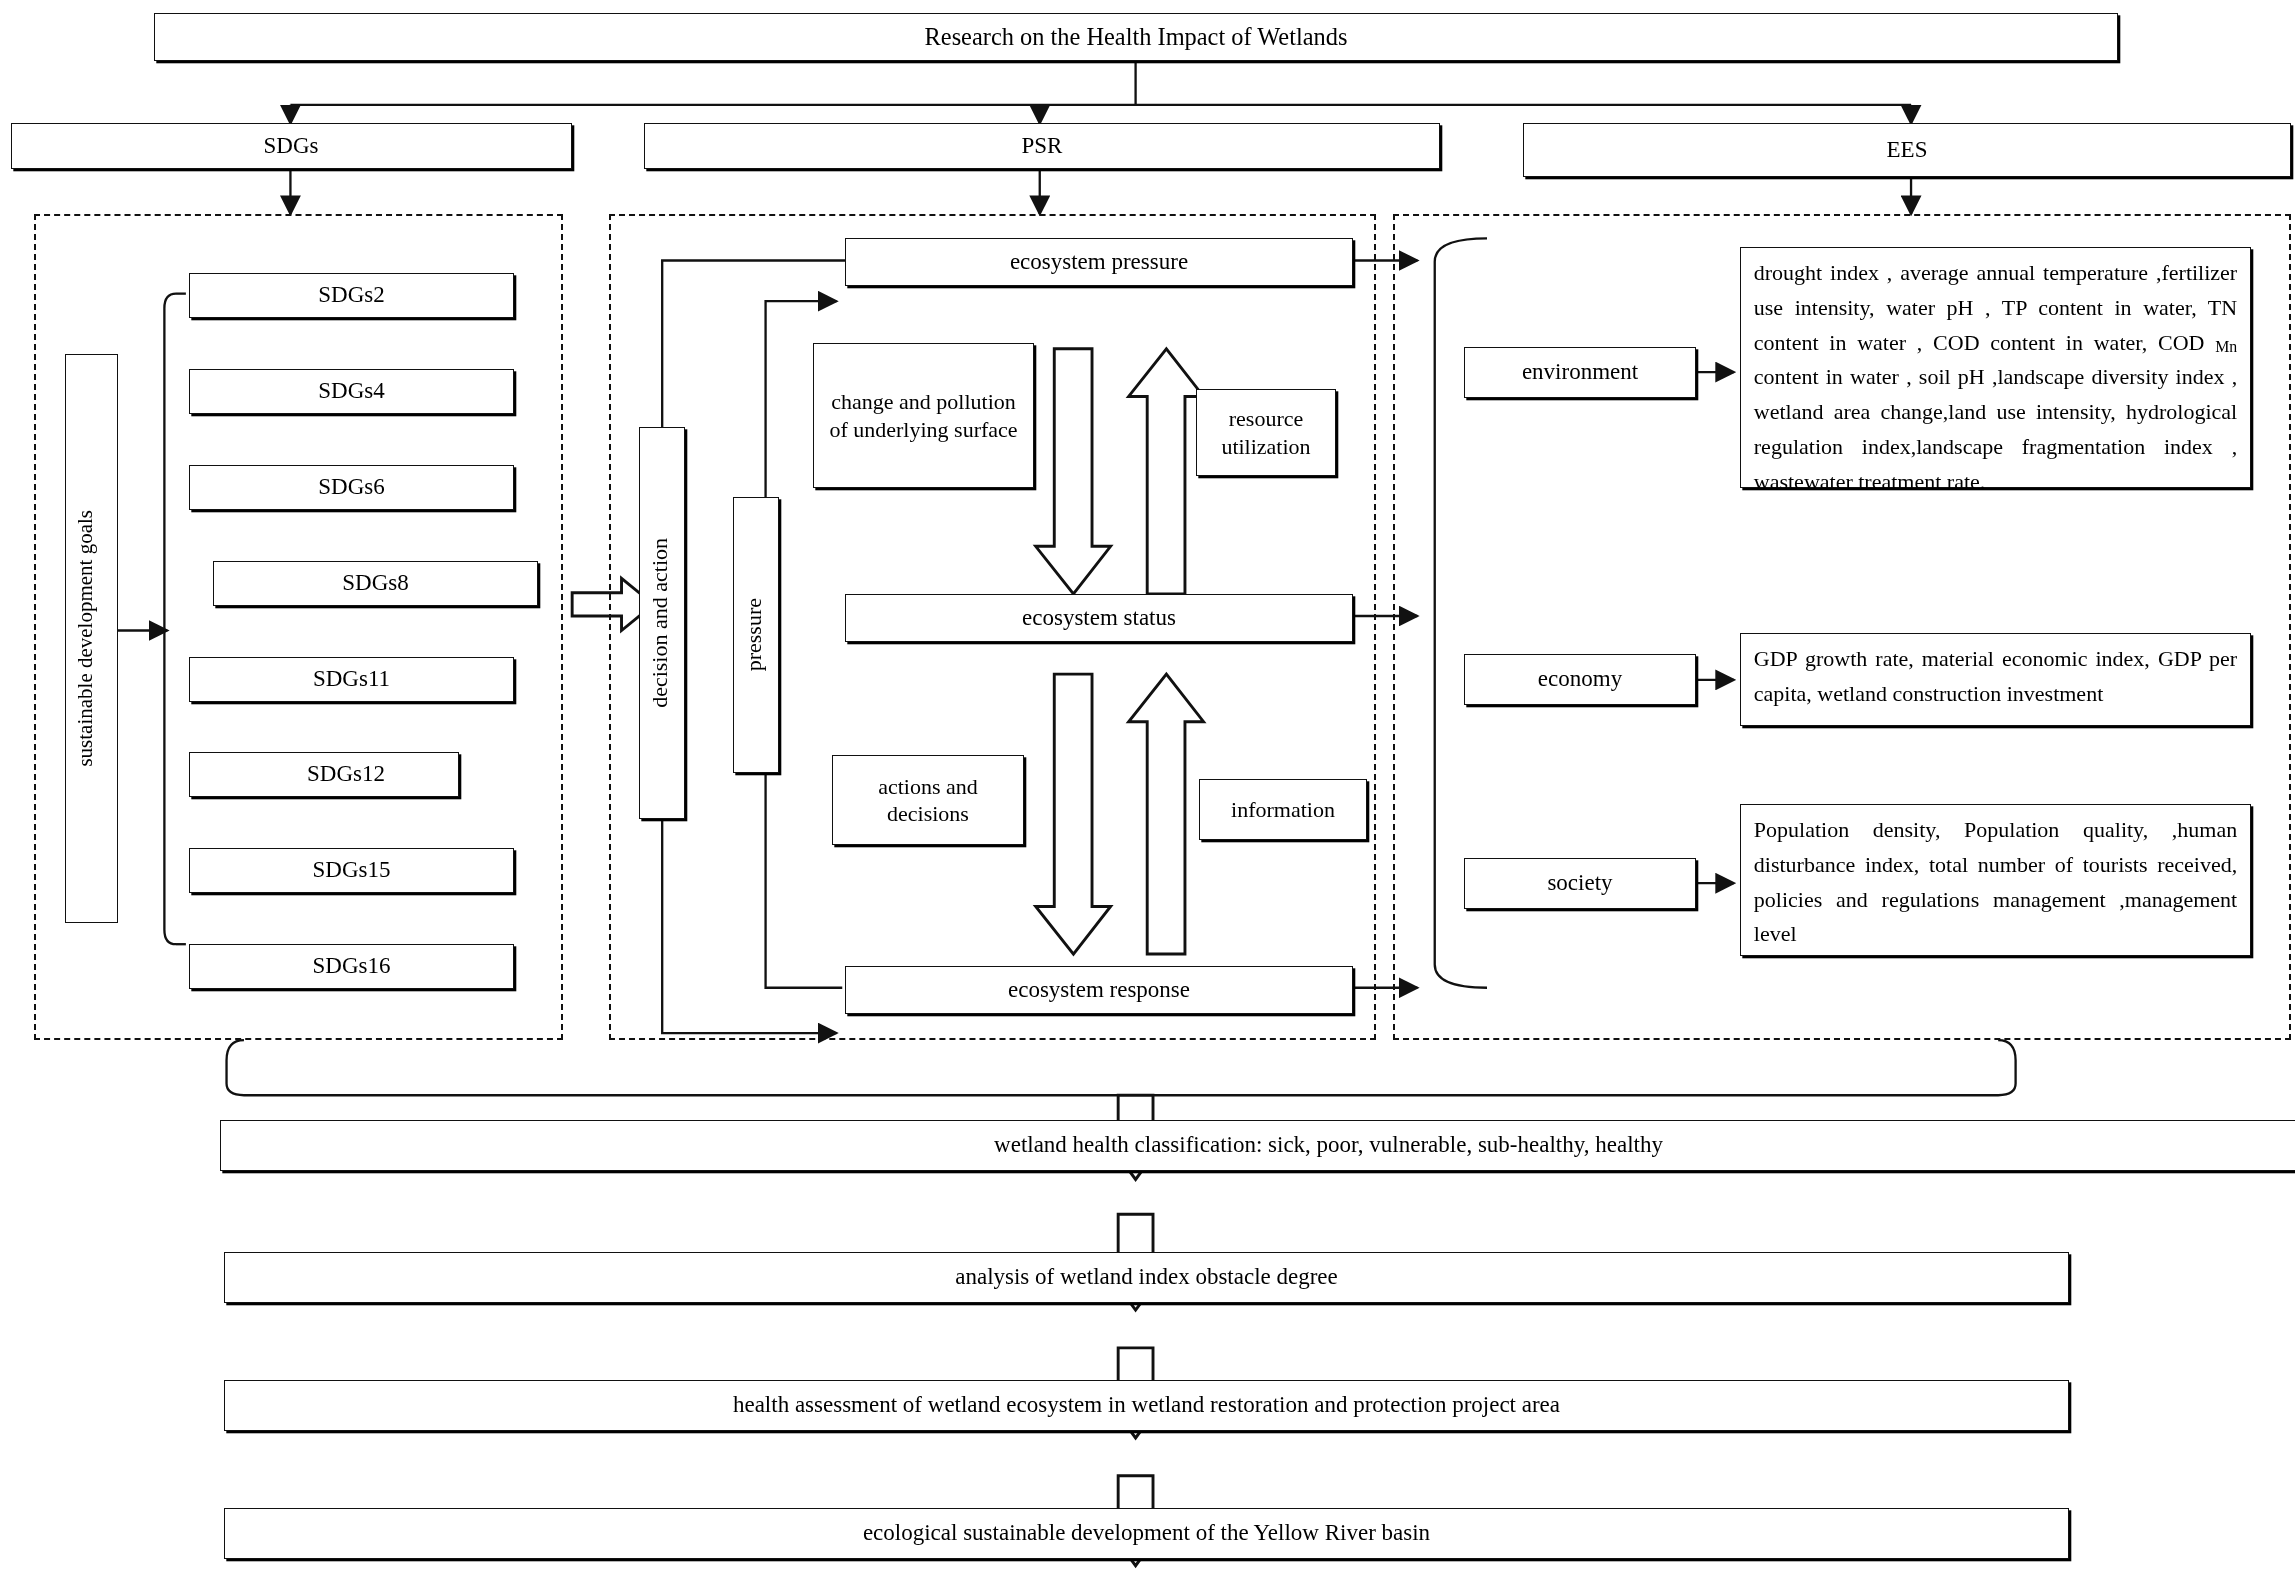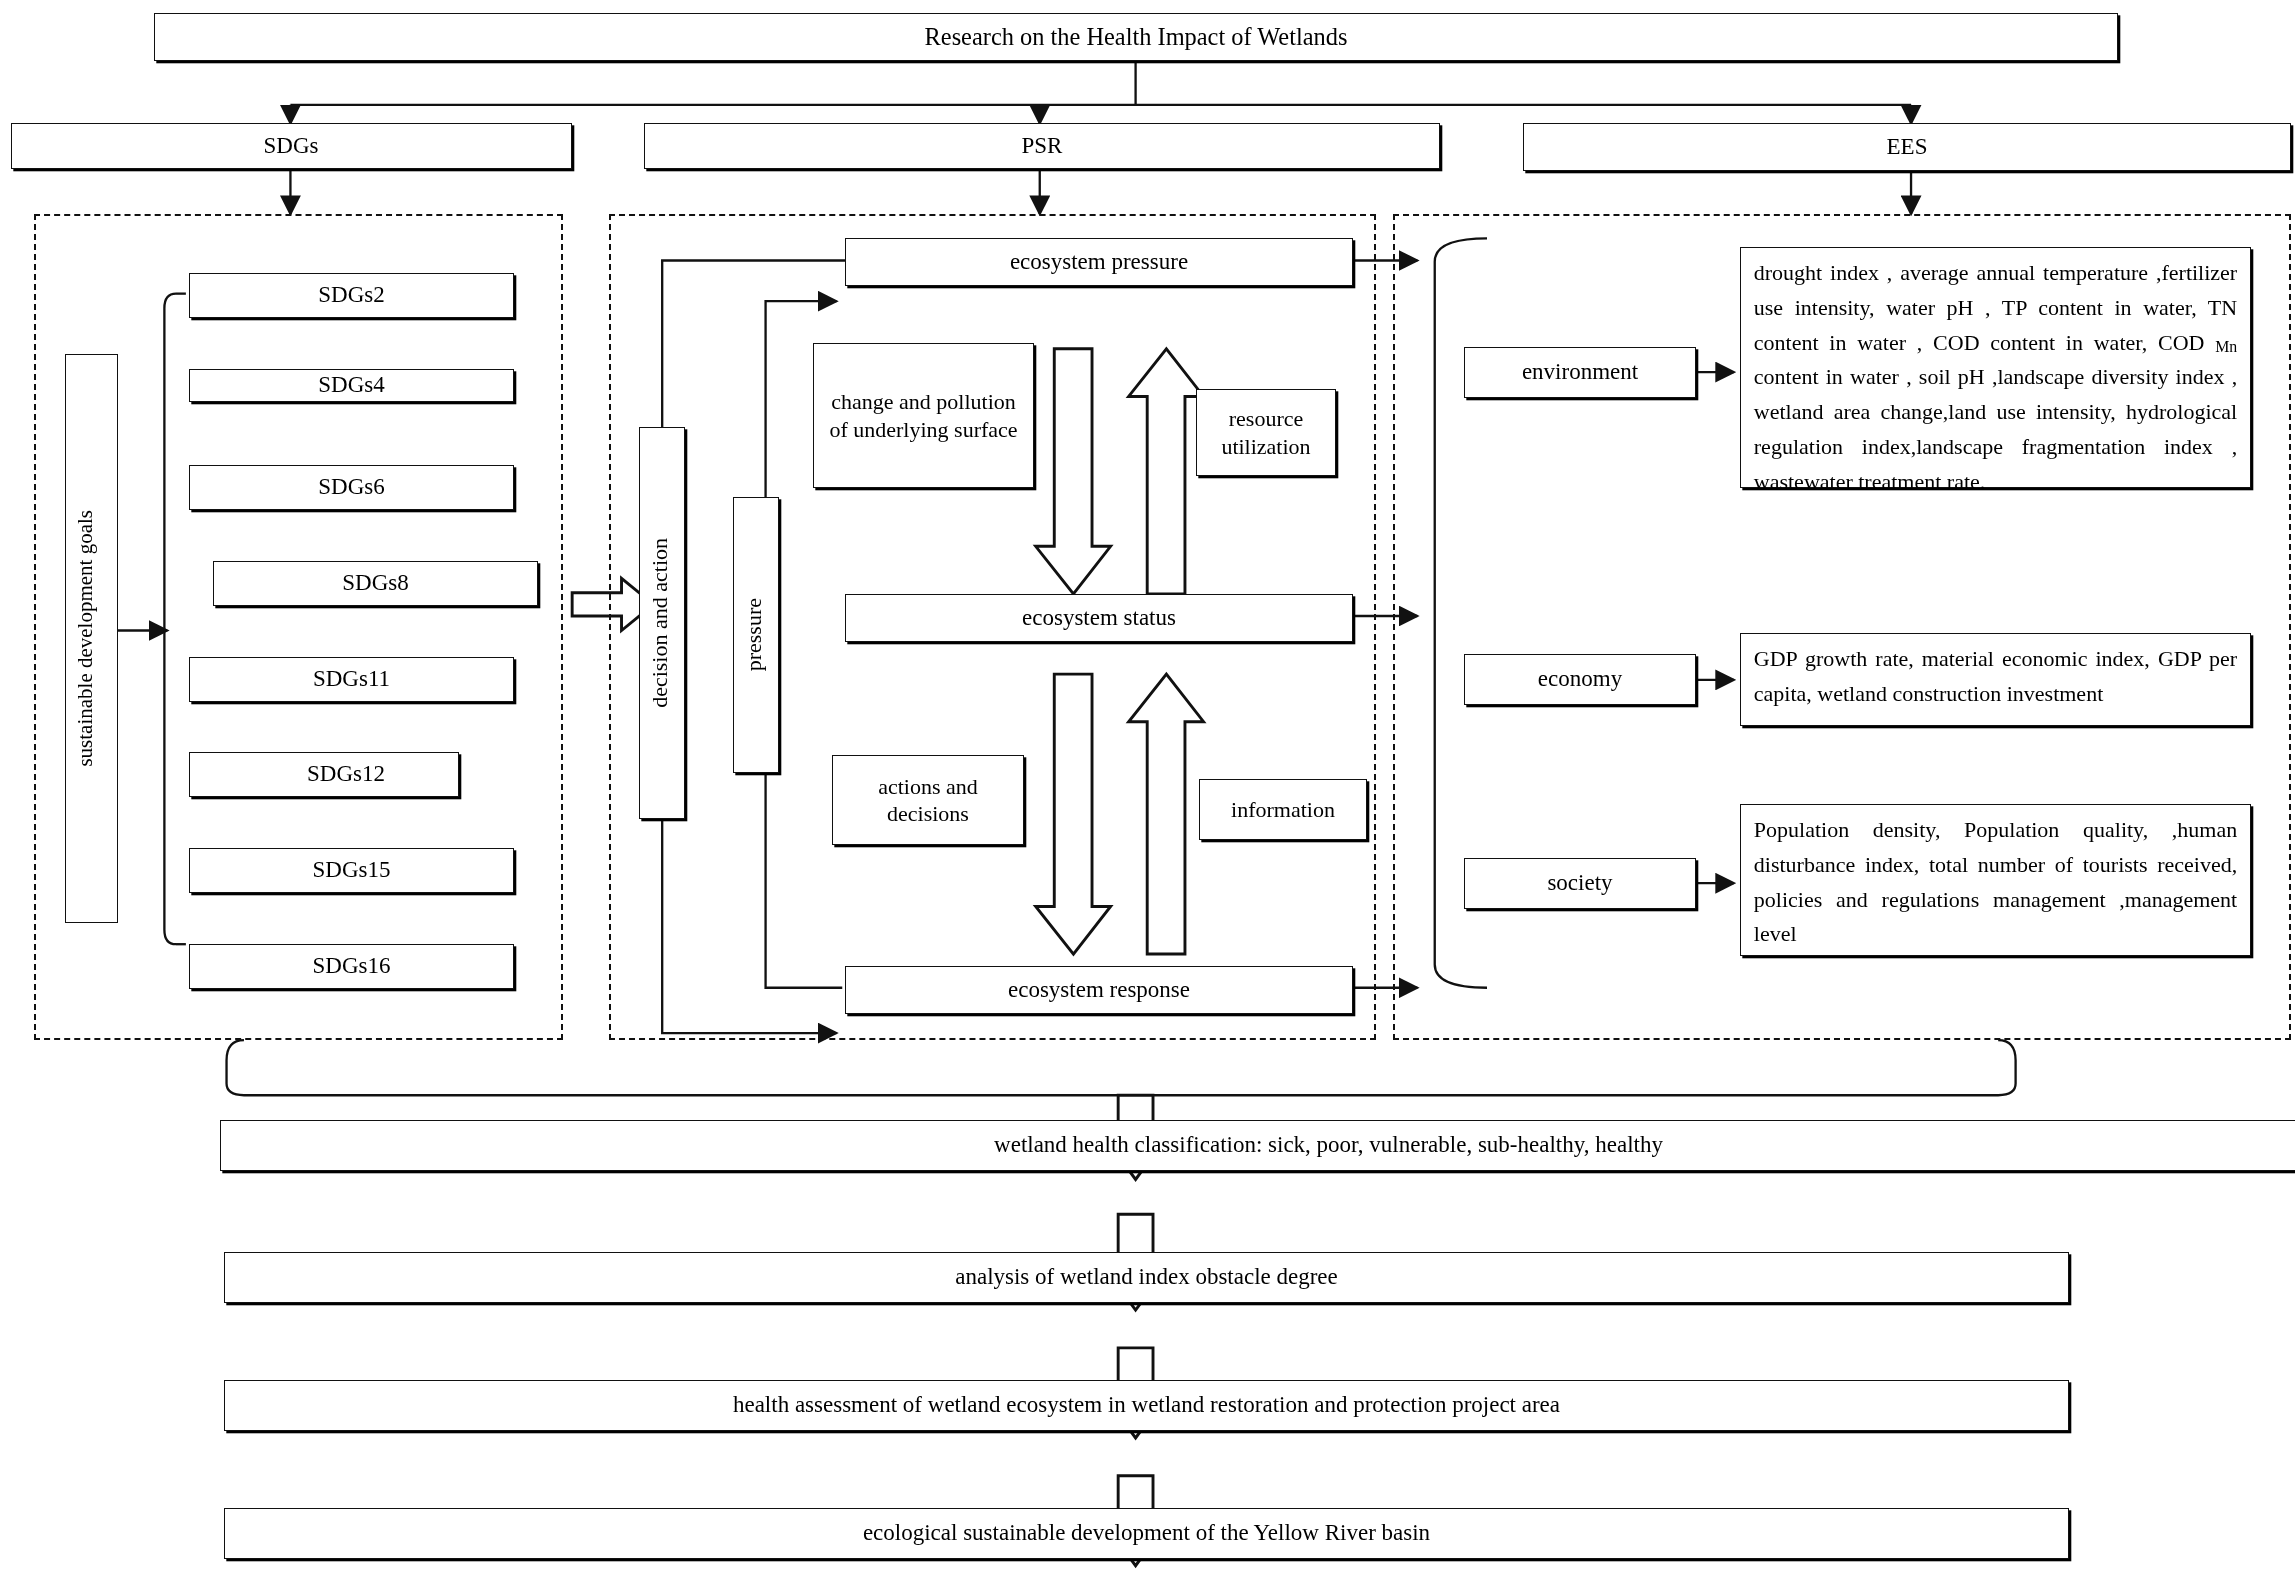--- a/index.html
+++ b/index.html
@@ -94,36 +94,36 @@
   <div class="box shadowed" style="left:154px;top:12.8px;width:1964px;height:48px;">
     <span class="lbl f42">Research on the Health Impact of Wetlands</span>
   </div>
 
   <div class="box shadowed" style="left:10.5px;top:123px;width:561px;height:46px;">
     <span class="lbl f40">SDGs</span>
   </div>
   <div class="box shadowed" style="left:644px;top:123px;width:796px;height:46px;">
     <span class="lbl f40">PSR</span>
   </div>
-  <div class="box shadowed" style="left:1523px;top:123px;width:768px;height:48px;">
+  <div class="box shadowed" style="left:1523px;top:123px;width:768px;height:54px;">
     <span class="lbl f40">EES</span>
   </div>
 
   <div class="dashed" style="left:34px;top:214px;width:529px;height:826px;"></div>
   <div class="dashed" style="left:609px;top:214px;width:767px;height:826px;"></div>
   <div class="dashed" style="left:1393px;top:214px;width:898px;height:826px;"></div>
 
   <div class="box" style="left:65px;top:354px;width:53px;height:569px;">
     <span class="vert lbl f36">sustainable development goals</span>
   </div>
 
   <div class="box shadowed" style="left:189px;top:273px;width:325px;height:45px;">
     <span class="lbl f40">SDGs2</span>
   </div>
-  <div class="box shadowed" style="left:189px;top:369px;width:325px;height:33px;">
+  <div class="box shadowed" style="left:189px;top:369px;width:325px;height:45px;">
     <span class="lbl f40">SDGs4</span>
   </div>
   <div class="box shadowed" style="left:189px;top:465px;width:325px;height:45px;">
     <span class="lbl f40">SDGs6</span>
   </div>
   <div class="box shadowed" style="left:189px;top:561px;width:325px;height:45px;margin-left:24px;">
     <span class="lbl f40">SDGs8</span>
   </div>
   <div class="box shadowed" style="left:189px;top:657px;width:325px;height:45px;">
     <span class="lbl f40">SDGs11</span>

